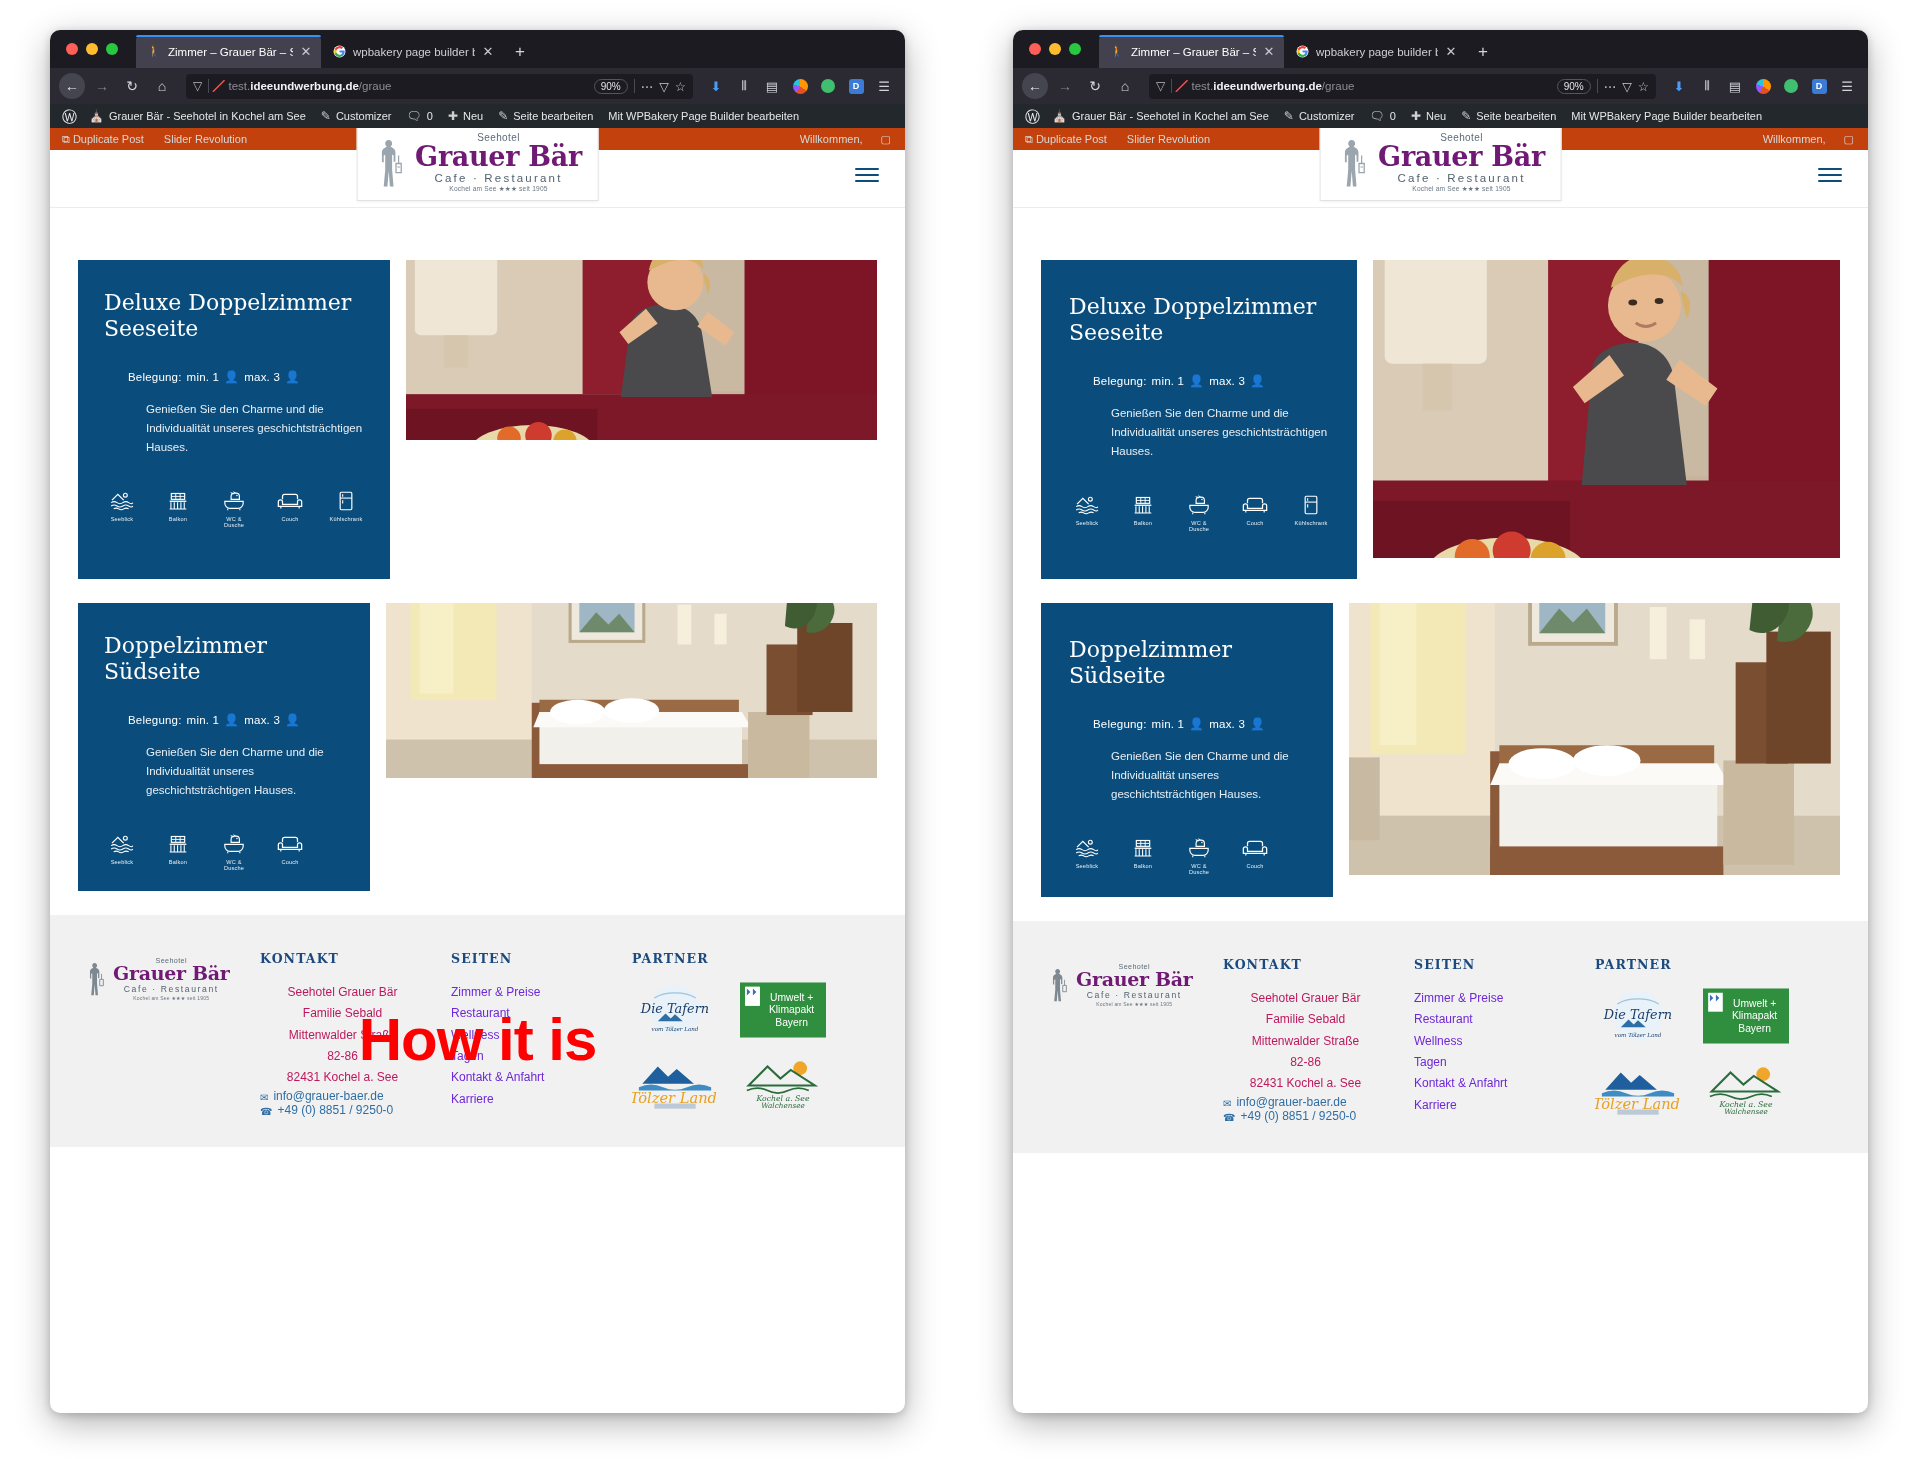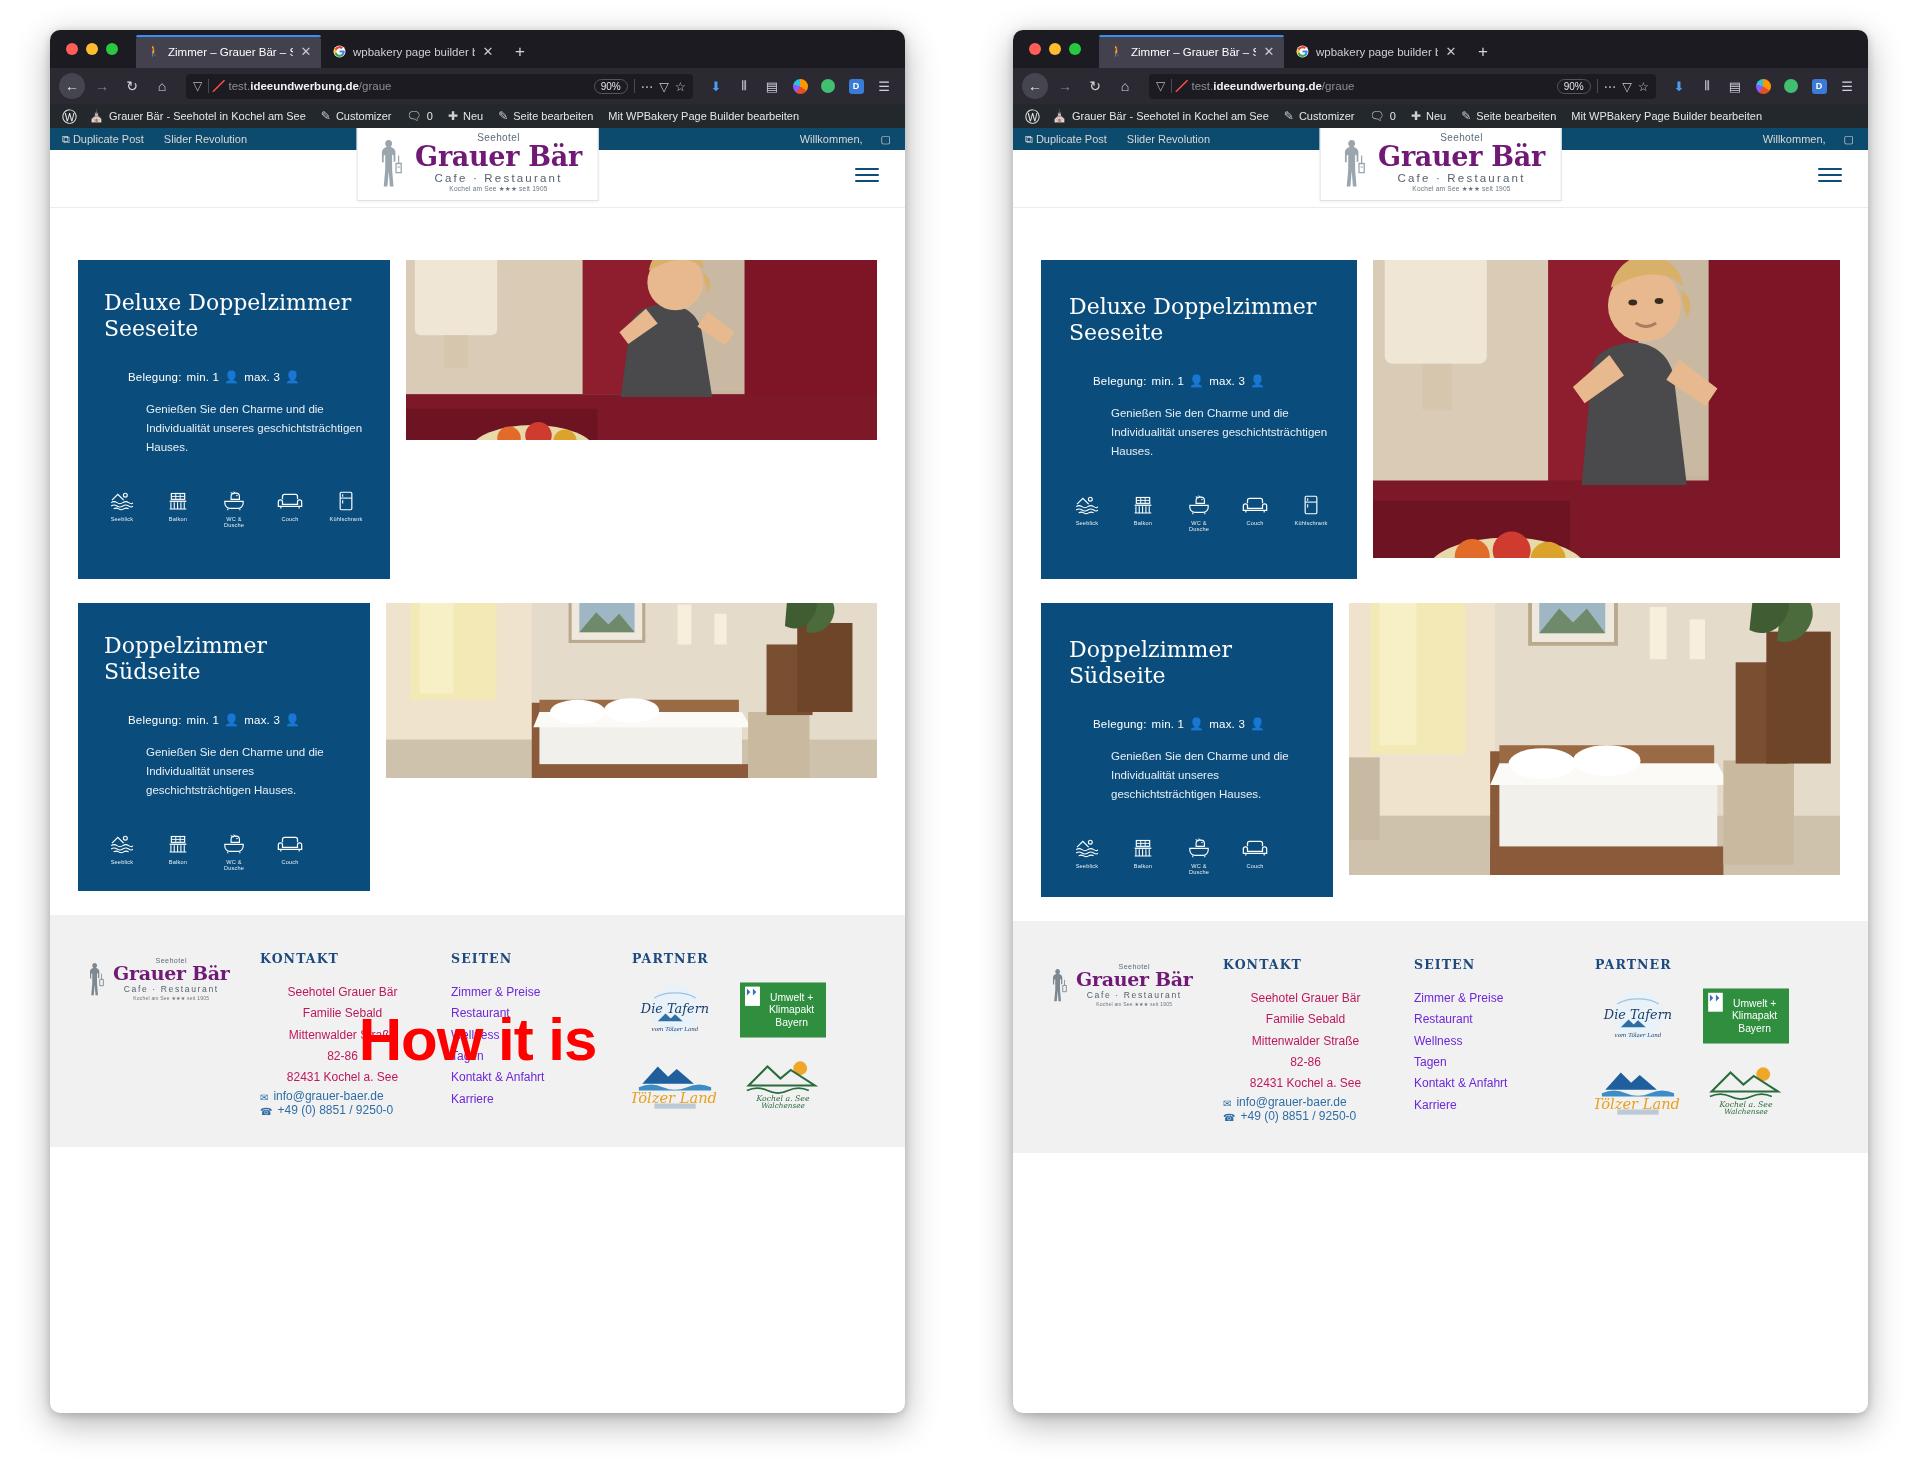--- a/index.html
+++ b/index.html
@@ -65,21 +65,21 @@
     background:conic-gradient(#ff9500 0 35%, #e34f26 35% 60%, #9059ff 60% 80%, #2ac3de 80% 100%); }
   .ico-shield-b { width:15px;height:15px;border-radius:3px;background:#3a7bd5;color:#fff;font-size:9px;
     display:flex;align-items:center;justify-content:center;font-weight:bold;}
 
   
   .wpbar { height:24px; background:#23282d; display:flex; align-items:center; gap:0; padding-left:12px;
            font-size:11px; color:#e6e6e6; white-space:nowrap; overflow:hidden; }
   .wpitem { display:flex; align-items:center; gap:5px; padding:0 9px 0 0; margin-right:6px; }
   .wpitem .gl { font-size:12px; color:#cfcfcf; }
   .wplogo { font-size:15px; color:#e8e8e8; margin-right:12px; line-height:1; }
-  .wpbar2 { height:22px; background:#0c4a6e; display:flex; align-items:center; padding-left:12px;
+  .wpbar2 { height:22px; background:#c2410c; display:flex; align-items:center; padding-left:12px;
             font-size:11px; color:#d8d8d8; gap:20px; overflow:hidden; position:relative; }
   .wpbar2 .r { margin-left:auto; display:flex; gap:18px; padding-right:14px; }
 
   
   .viewport { background:#fff; height:calc(100% - 120px); position:relative; overflow:hidden; }
 
   
   .site-header { height:58px; background:#fff; position:relative; border-bottom:1px solid #ececec; }
   .burger { position:absolute; right:26px; top:18px; width:24px; display:flex; flex-direction:column; gap:4px; }
   .burger i { display:block; height:2px; background:#0d4d7a; border-radius:1px; }

